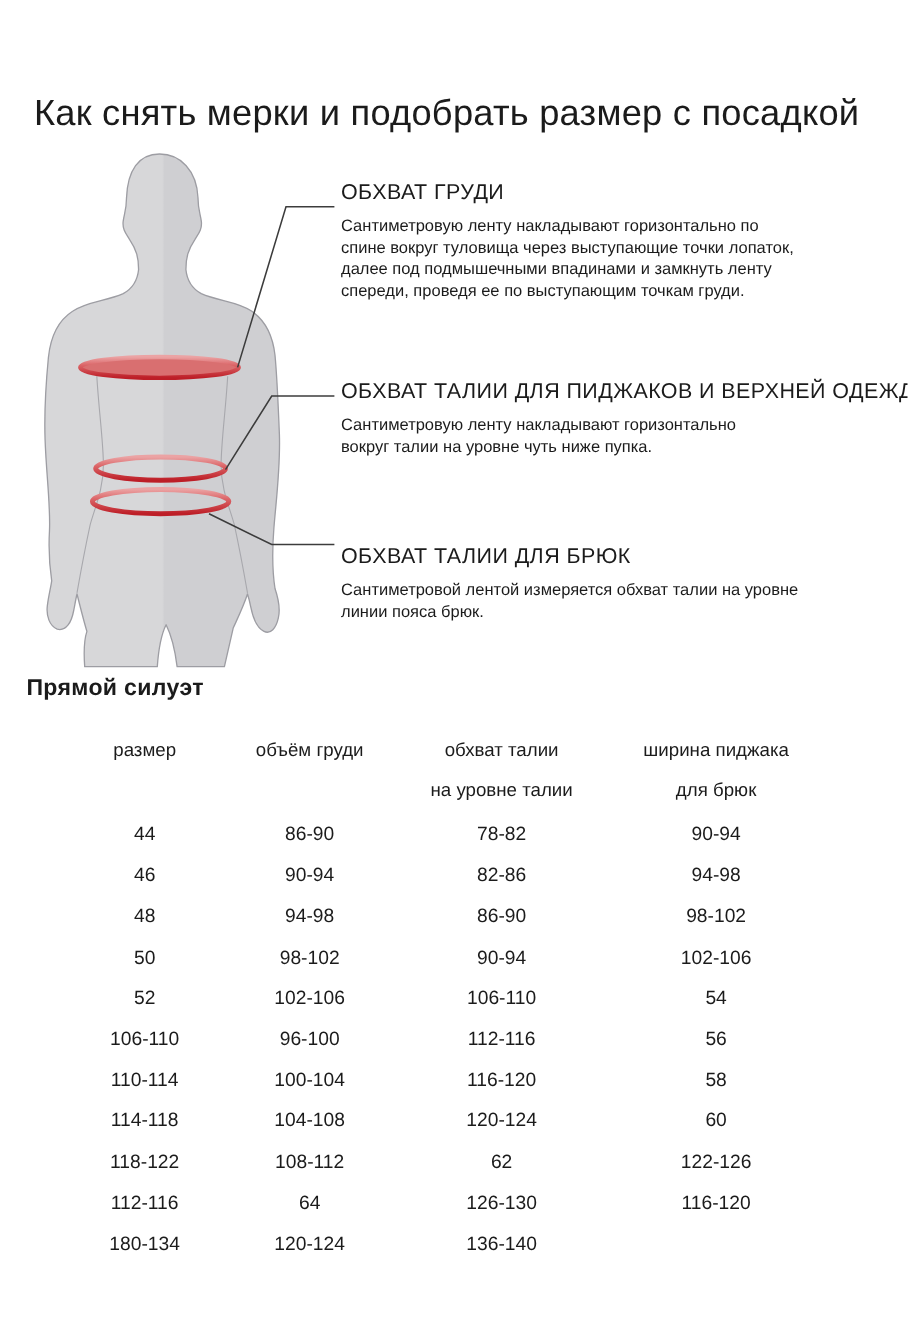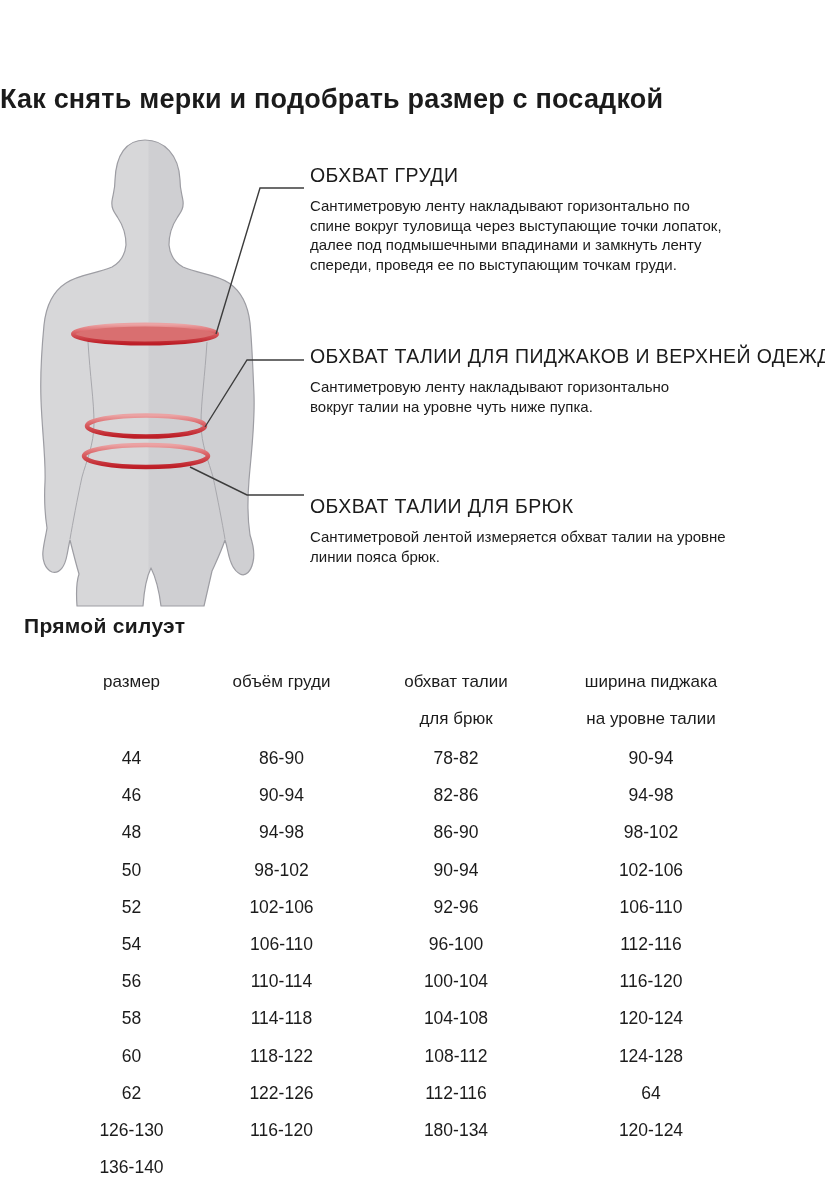--- a/index.html
+++ b/index.html
@@ -16,21 +16,21 @@
   html,body{width:825px;height:1200px;}
   body{
     position:relative;
     background:#ffffff;
     font-family:"Liberation Sans", sans-serif;
     color:var(--ink);
     overflow:hidden;
   }
   .page-title{
     position:absolute; top:84px; left:0; width:812px;
-    font-size:27px; font-weight:bold; letter-spacing:.2px;
+    text-align:center; font-size:33px; font-weight:normal; letter-spacing:.2px;
   }
   .figure-wrap{ position:absolute; left:20px; top:130px; width:300px; height:478px; }
   .section{ position:absolute; left:310px; }
   .section-heading{ font-size:19.5px; font-weight:400; letter-spacing:.4px; white-space:nowrap; }
   .section-body{ font-size:15px; line-height:19.5px; font-weight:400; white-space:pre-line; margin-top:9px; }
   #section-chest{ top:164px; }
   #section-jacket{ top:345px; }
   #section-trousers{ top:483px;margin-top:12px; }
   .table-title{
     position:absolute; top:614px; left:0; width:825px;
@@ -141,22 +141,22 @@
 
 <div class="table-title">Прямой силуэт</div>
 
 <div class="size-table-head">
   <div>размер</div>
   <div>объём груди</div>
   <div>обхват талии</div>
   <div>ширина пиджака</div>
   <div></div>
   <div></div>
+  <div>на уровне талии</div>
   <div>для брюк</div>
-  <div>на уровне талии</div>
 </div>
 
 <div class="size-table-body">
     <div>44</div>
     <div>86-90</div>
     <div>78-82</div>
     <div>90-94</div>
     <div>46</div>
     <div>90-94</div>
     <div>82-86</div>
@@ -164,38 +164,36 @@
     <div>48</div>
     <div>94-98</div>
     <div>86-90</div>
     <div>98-102</div>
     <div>50</div>
     <div>98-102</div>
     <div>90-94</div>
     <div>102-106</div>
     <div>52</div>
     <div>102-106</div>
-    <div>92-96</div>
     <div>106-110</div>
     <div>54</div>
     <div>106-110</div>
     <div>96-100</div>
     <div>112-116</div>
     <div>56</div>
     <div>110-114</div>
     <div>100-104</div>
     <div>116-120</div>
     <div>58</div>
     <div>114-118</div>
     <div>104-108</div>
     <div>120-124</div>
     <div>60</div>
     <div>118-122</div>
     <div>108-112</div>
-    <div>124-128</div>
     <div>62</div>
     <div>122-126</div>
     <div>112-116</div>
     <div>64</div>
     <div>126-130</div>
     <div>116-120</div>
     <div>180-134</div>
     <div>120-124</div>
     <div>136-140</div>
   </div>

